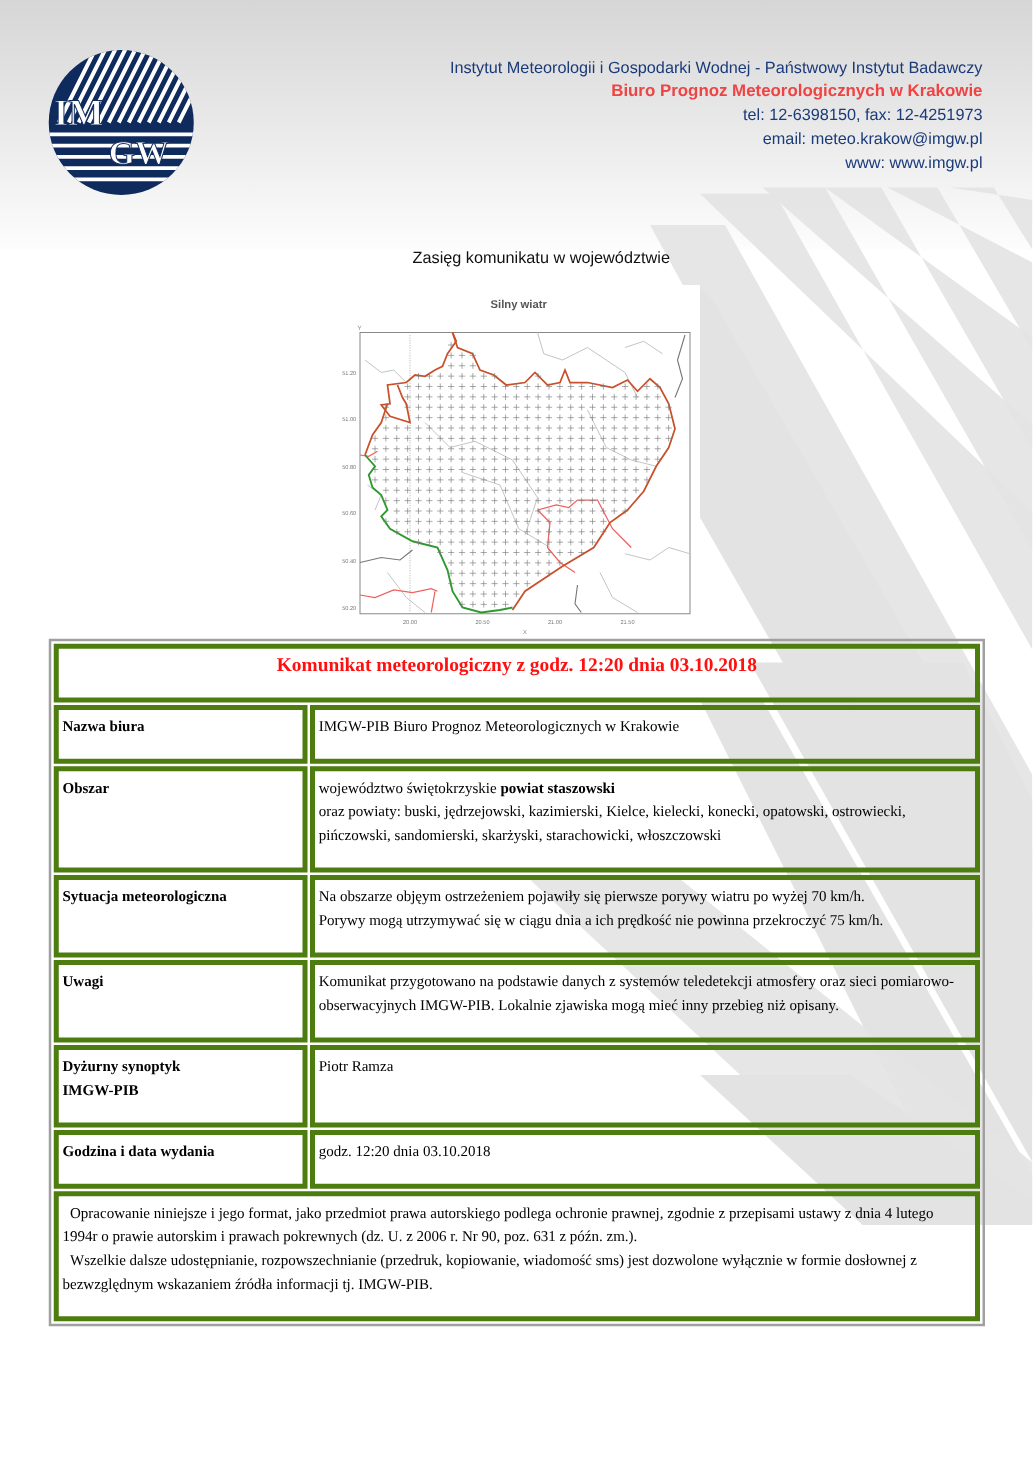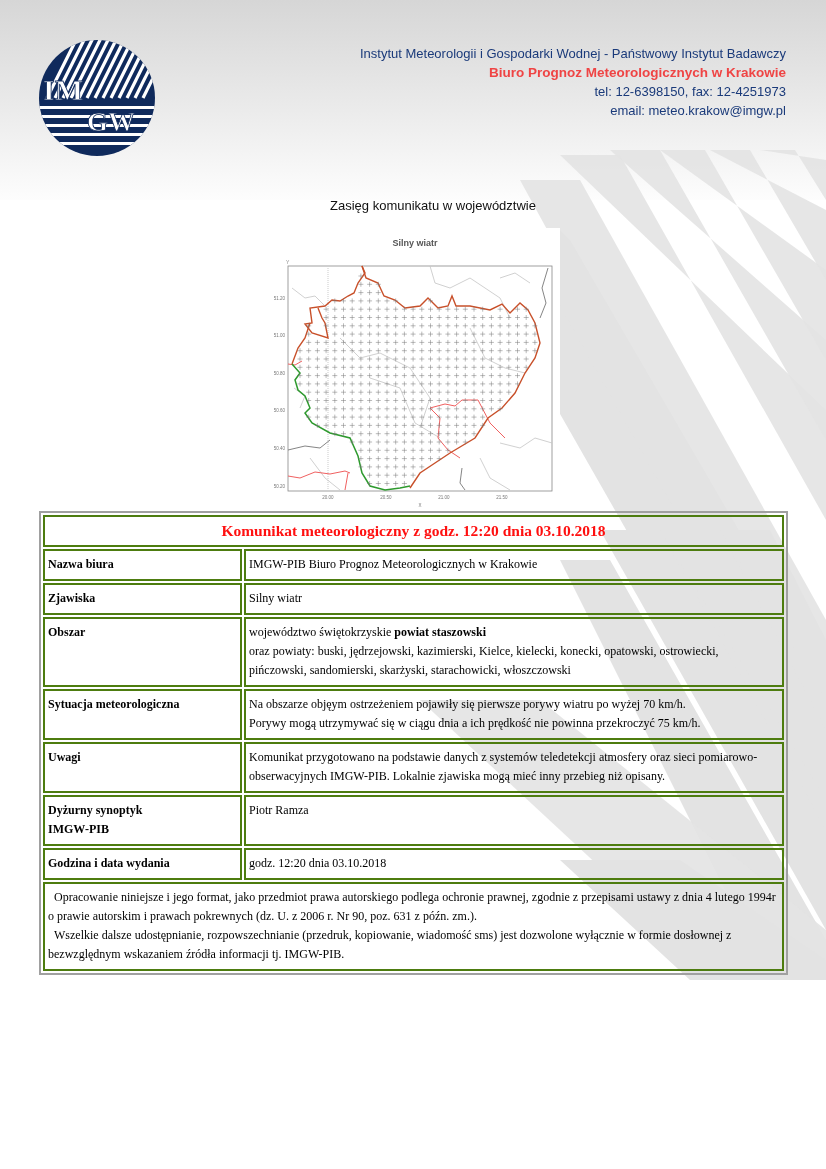--- a/index.html
+++ b/index.html
@@ -37,23 +37,23 @@
   .map-svg { position: absolute; left: 0; top: 0; }
 
   table.report {
     position: absolute; left: 39px; top: 511px; width: 749px;
     border-collapse: separate; border-spacing: 2px;
     border: 2px solid #a0a0a0;
     font-family: "Liberation Serif", serif; font-size: 12px; color: #000;
     background: transparent;
   }
   table.report td {
-    border: 2px solid #4d7c0f;
+    border: 4px solid #4d7c0f;
     vertical-align: top;
-    padding: 4px 3px 5px 3px;
+    padding: 4px 3px 16px 3px;
     line-height: 19px;
   }
   td.report-title {
     text-align: center; color: #ff1010; font-weight: bold; font-size: 15.5px;
     padding: 4px 0 6px 0;
   }
   td.label { width: 189px; font-weight: bold; }
   td.footer { line-height: 20px; padding: 3px 3px 6px 3px; margin-top: 36px; }
 </style>
 </head>
@@ -118,20 +118,21 @@
     <text x="6" y="62" font-family="Liberation Serif, serif" font-weight="bold" font-size="30" fill="#ffffff" stroke="#0f2a5c" stroke-width="0.8">IM</text>
     <text x="50" y="93" font-family="Liberation Serif, serif" font-weight="bold" font-size="27" fill="#ffffff" stroke="#0f2a5c" stroke-width="0.8">GW</text>
   </svg>
 </div>
 
 <div class="org">
   <div>Instytut Meteorologii i Gospodarki Wodnej - Państwowy Instytut Badawczy</div>
   <div class="bold">Biuro Prognoz Meteorologicznych w Krakowie</div>
   <div>tel: 12-6398150, fax: 12-4251973</div>
   <div>email: meteo.krakow@imgw.pl</div>
+  <div>www: www.imgw.pl</div>
 </div>
 
 <div class="scope-title">Zasięg komunikatu w województwie</div>
 
 <div class="map-box">
   <div class="map-title">Silny wiatr</div>
   <svg class="map-svg" width="290" height="280">
 
     <rect x="18" y="38" width="264" height="225" fill="#fff" stroke="#888" stroke-width="0.8"></rect>
     <text x="16" y="36" font-size="5" fill="#888" font-family="Liberation Sans, sans-serif">Y</text>
@@ -650,24 +651,20 @@
 <table class="report">
   <tbody>
       <tr>
     <td colspan="2" class="report-title" style="color: rgb(255, 16, 16);">Komunikat meteorologiczny z godz. 12:20 dnia 03.10.2018</td>
   </tr>
   <tr>
     <td class="label">Nazwa biura</td>
     <td>IMGW-PIB Biuro Prognoz Meteorologicznych w Krakowie</td>
   </tr>
   <tr>
-    <td class="label">Zjawiska</td>
-    <td>Silny wiatr</td>
-  </tr>
-  <tr>
     <td class="label">Obszar</td>
     <td>
       <span>województwo świętokrzyskie </span><b>powiat staszowski</b><br>
       <span>oraz powiaty: buski, jędrzejowski, kazimierski, Kielce, kielecki, konecki, opatowski, ostrowiecki, pińczowski, sandomierski, skarżyski, starachowicki, włoszczowski</span>
     </td>
   </tr>
   <tr>
     <td class="label">Sytuacja meteorologiczna</td>
     <td>
       <span>Na obszarze objęym ostrzeżeniem pojawiły się pierwsze porywy wiatru po wyżej 70 km/h.</span><br>

